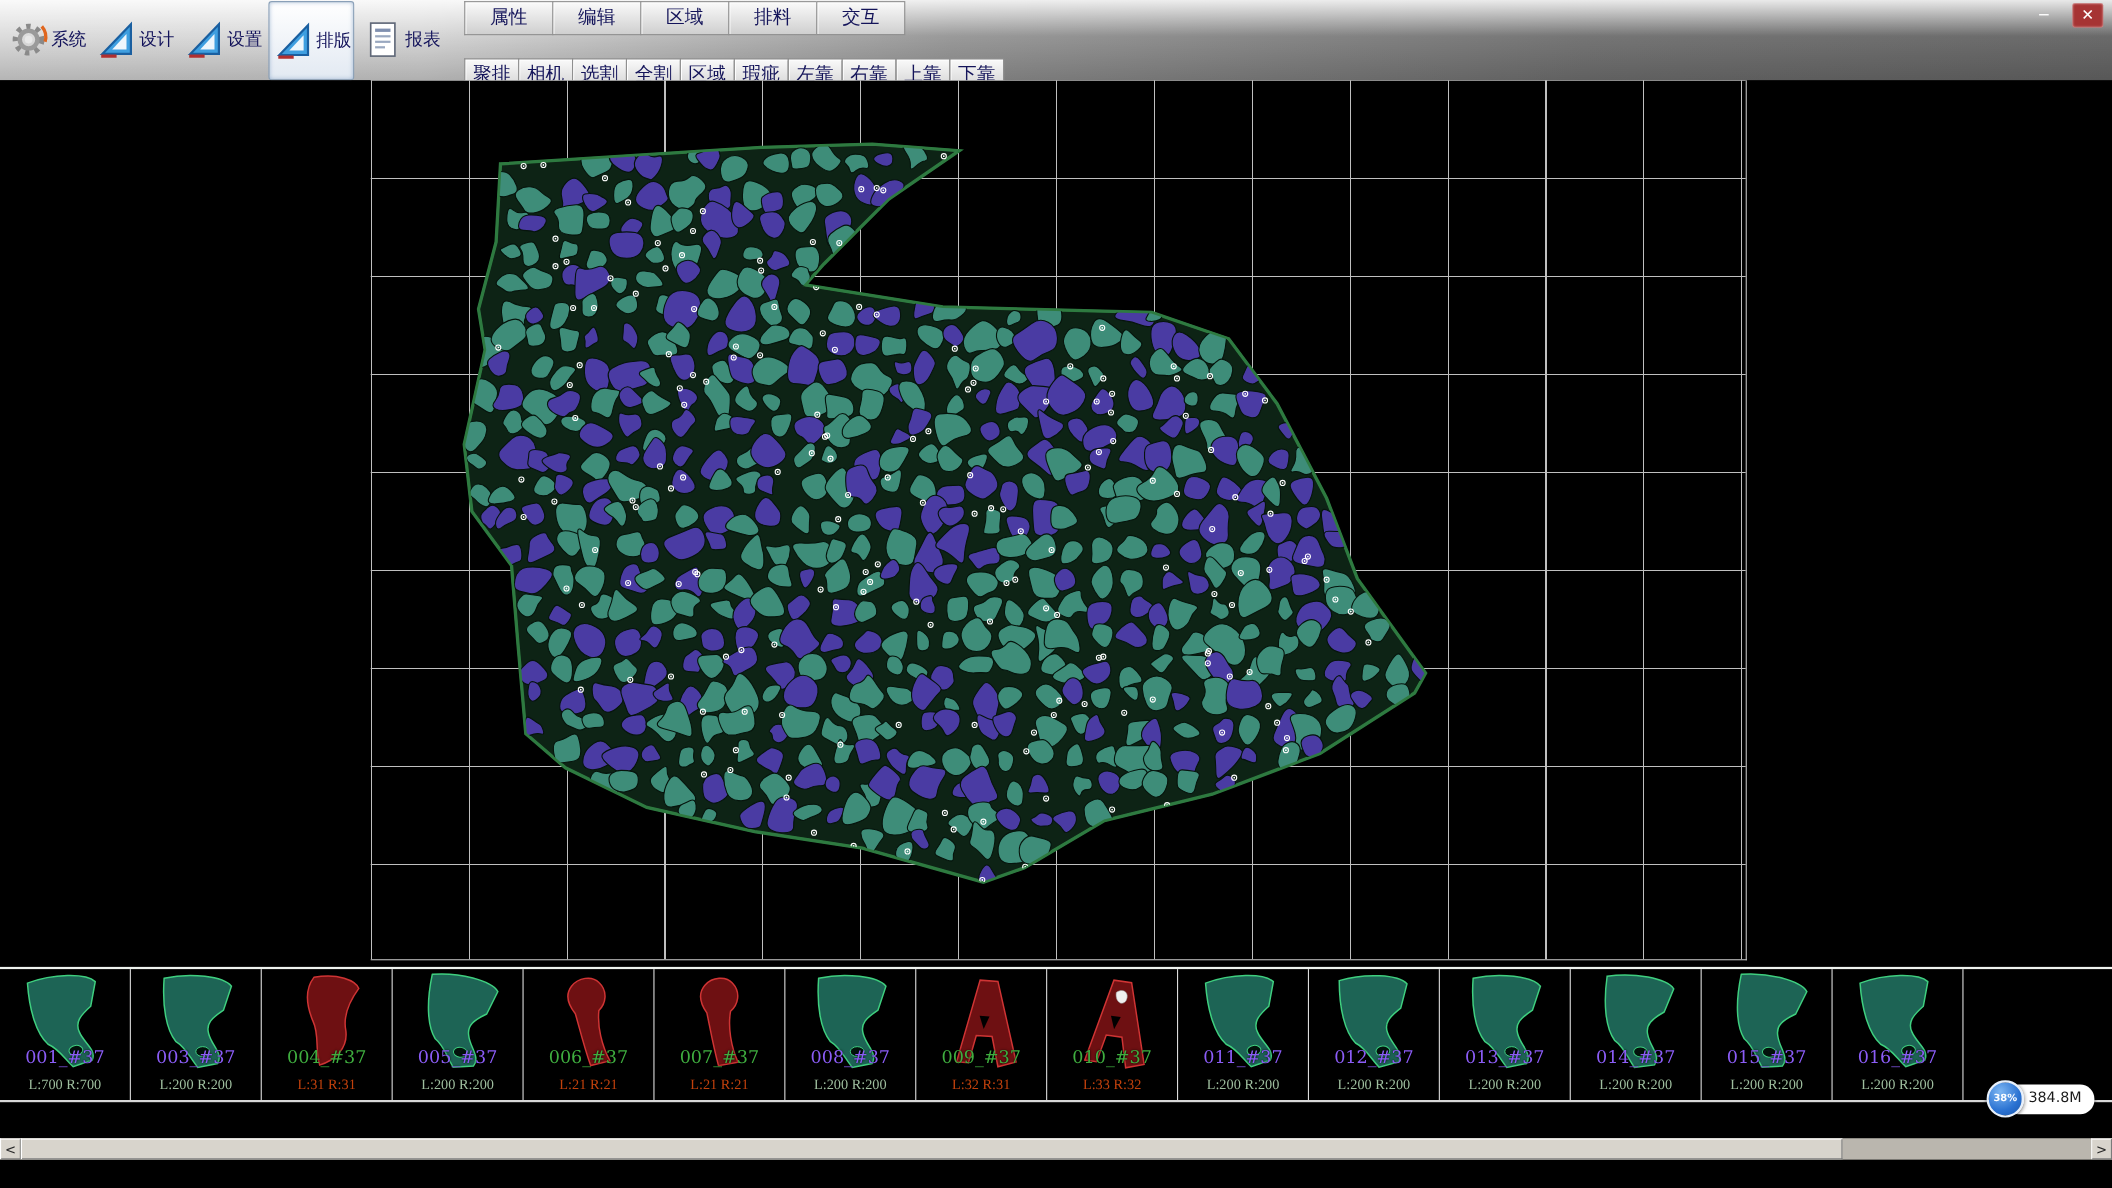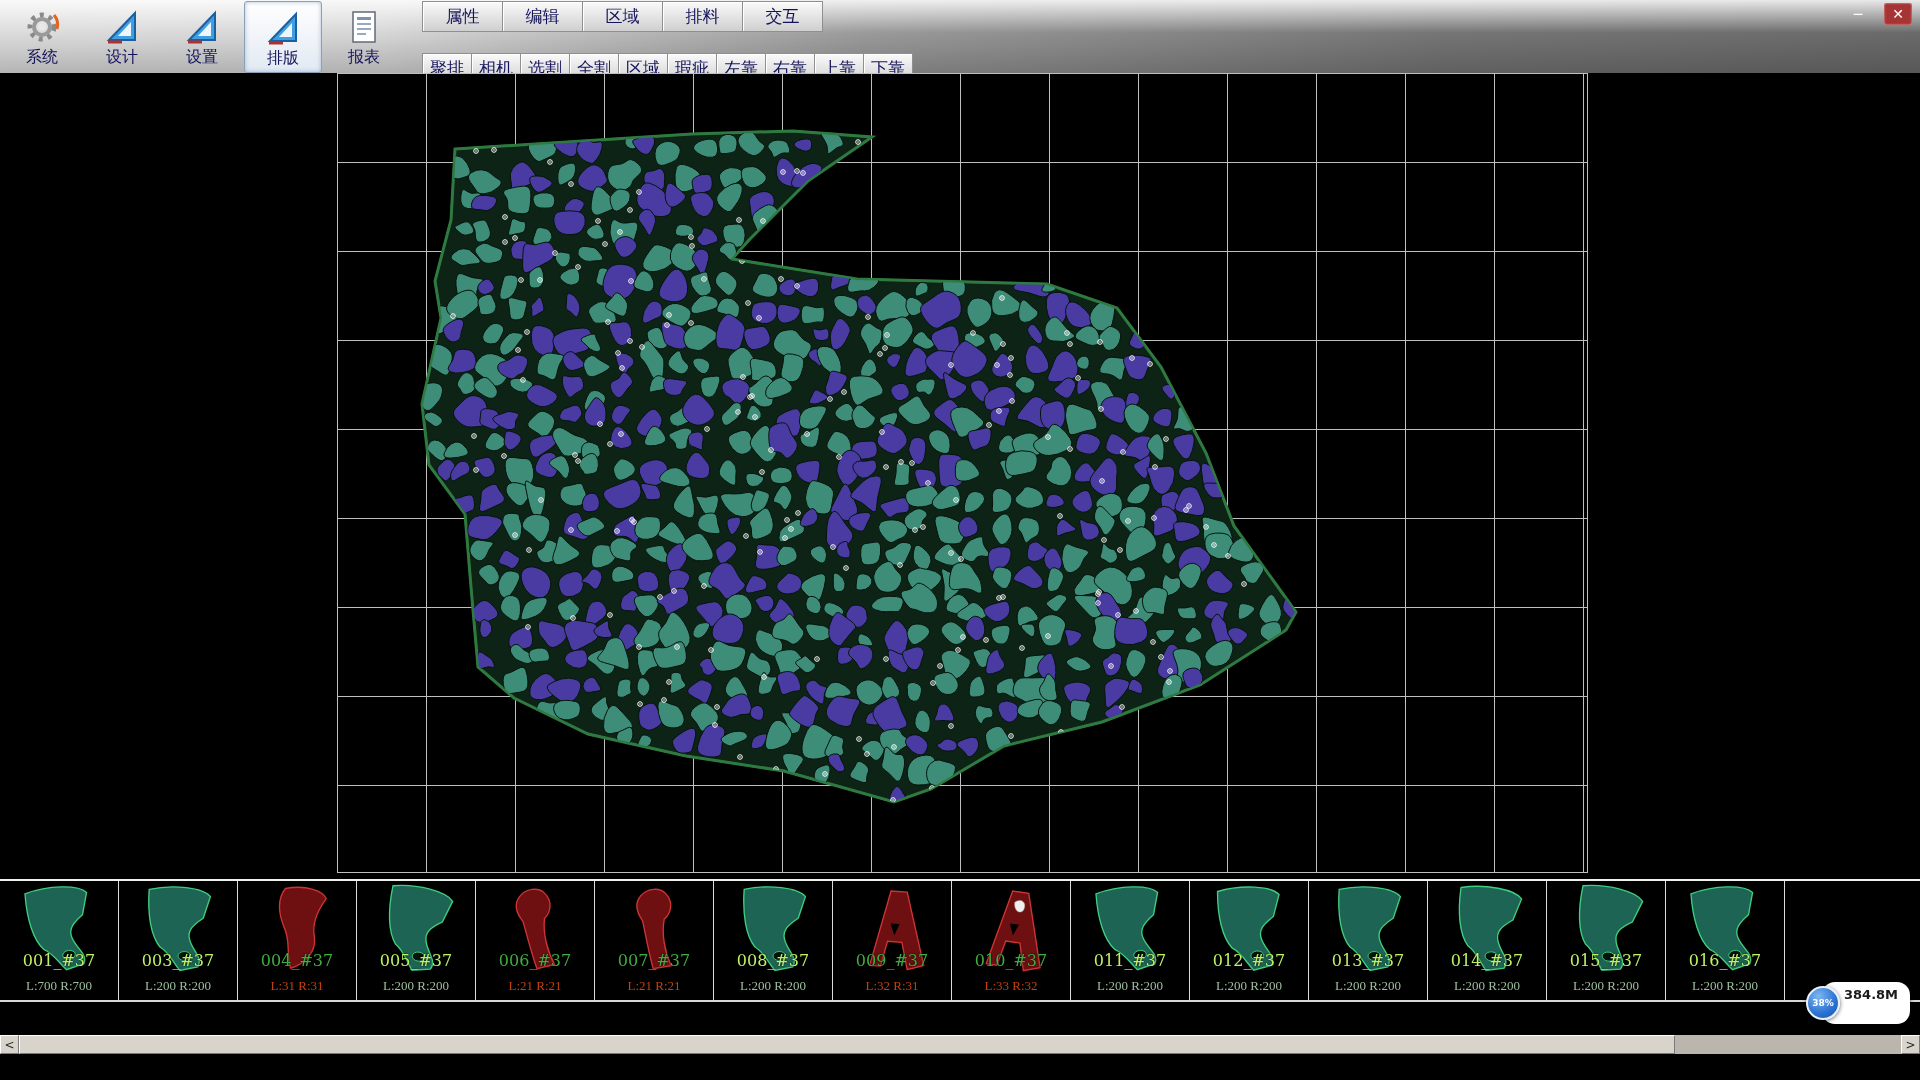--- a/index.html
+++ b/index.html
@@ -5,21 +5,21 @@
   html,body{margin:0;padding:0;background:#000;}
   .app{position:relative;width:1920px;height:1080px;overflow:hidden;background:#000;
        font-family:"DejaVu Sans",sans-serif;user-select:none;}
 
   
   .topbar{position:absolute;left:0;top:0;width:1920px;height:73px;
     background-image:linear-gradient(to bottom, rgba(255,255,255,.85), rgba(255,255,255,0) 45%, rgba(0,0,0,.18)),
                      linear-gradient(to right,#dcdcdc 0,#d6d6d6 20%,#9a9a9a 45%,#757575 75%,#6a6a6a 100%);
     border-bottom:1px solid #3a3a3a;}
   .tool-strip{position:absolute;left:4px;top:1px;display:flex;gap:4px;}
-  .tool-item{width:76px;height:70px;display:flex;flex-direction:column;align-items:center;
+  .tool-item{width:76px;height:70px;display:flex;flex-direction:row;align-items:center;
     justify-content:center;gap:1px;cursor:pointer;}
   .tool-item.active{background:linear-gradient(#ffffff,#e2e9f2);border:1px solid #8aa0b8;border-radius:3px;
     box-shadow:inset 0 0 4px rgba(90,130,180,.5);}
   .tool-icon{width:40px;height:40px;display:flex;align-items:center;justify-content:center;}
   .tool-label{font-size:16px;color:#12125a;line-height:18px;}
 
   .menu-area{position:absolute;left:422px;top:1px;}
   .menu-tabs{display:flex;}
   .menu-buttons{display:flex;margin-top:21px;}
   .menu-tab,.menu-btn{height:29px;line-height:29px;text-align:center;font-size:17px;color:#14145a;
@@ -42,30 +42,30 @@
       repeating-linear-gradient(to right,#bfbfbf 0,#bfbfbf 1px,transparent 1px,transparent 89px),
       repeating-linear-gradient(to bottom,#bfbfbf 0,#bfbfbf 1px,transparent 1px,transparent 89px);}
   #hide-art{position:absolute;left:0;top:0;}
 
   
   .thumb-strip{position:absolute;left:0;top:879px;width:1920px;height:123px;background:#000;
     border-top:2px solid #eef2ee;border-bottom:2px solid #d8d8d8;display:flex;box-sizing:border-box;}
   .thumb-cell{width:118px;flex:none;position:relative;border-right:1px solid #dcdcdc;cursor:pointer;}
   .thumb-cell svg{position:absolute;left:14px;top:2px;}
   .thumb-id{position:absolute;left:0;right:0;bottom:30px;text-align:center;
-    font-family:"DejaVu Serif",serif;font-size:16px;color:#bef264;text-shadow:0 0 2px #000;}
+    font-family:"DejaVu Serif",serif;font-size:16px;color:#8b5cf6;text-shadow:0 0 2px #000;}
   .thumb-id.green{color:#3fae3f;}
   .thumb-lr{position:absolute;left:0;right:0;bottom:6px;text-align:center;
     font-family:Liberation Serif, serif;font-size:13px;color:#9fbf9f;text-shadow:0 0 2px #000;}
   .thumb-lr.green{color:#c2410c;}
 
   
   .status-float{position:absolute;left:1806px;top:982px;display:flex;align-items:center;z-index:6;}
   .badge-pill{background:#ffffff;border-radius:13px;height:26px;line-height:26px;
-    padding:0 12px 16px 22px;margin-left:-18px;font-size:13px;font-weight:bold;color:#1a1a1a;
+    padding:0 12px 1px 22px;margin-left:-18px;font-size:13px;font-weight:normal;color:#1a1a1a;
     box-shadow:0 1px 4px rgba(0,0,0,.6);}
   .badge-circle{width:34px;height:34px;border-radius:50%;z-index:2;
     background:radial-gradient(circle at 35% 28%,#7db6f2,#2a72d2 60%,#1a55aa);
     border:2px solid #e8f0fa;box-sizing:border-box;display:flex;align-items:center;justify-content:center;
     color:#fff;font-size:9px;font-weight:bold;box-shadow:0 1px 4px rgba(0,0,0,.6);}
 
   
   .hscroll{position:absolute;left:0;top:1035px;width:1920px;height:19px;background:#c9c5bd;display:flex;}
   .scroll-arrow{width:19px;height:19px;flex:none;display:flex;align-items:center;justify-content:center;
     font-size:12px;color:#2a2a2a;background:#d8d4cc;border:1px solid;box-sizing:border-box;

